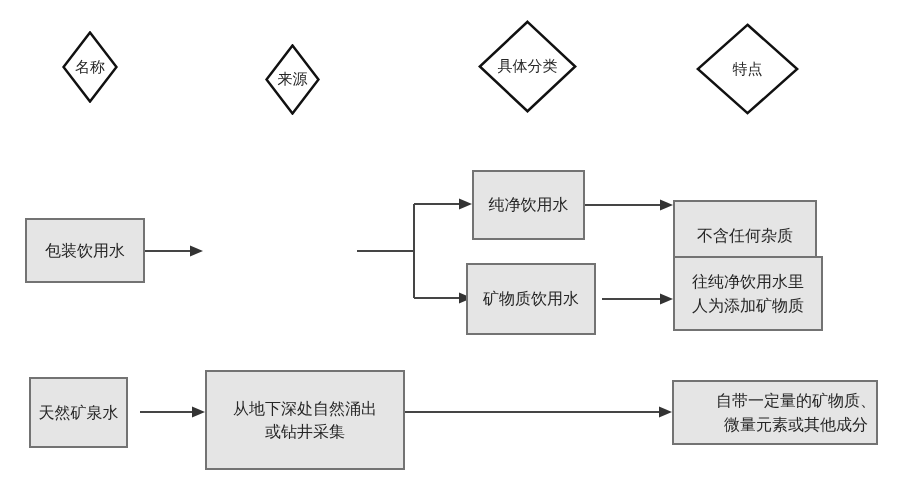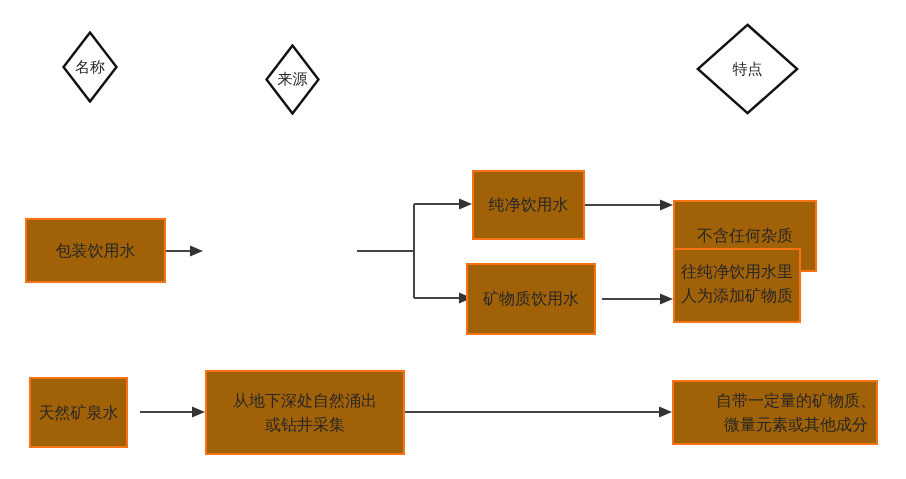--- a/index.html
+++ b/index.html
@@ -27,22 +27,22 @@
   .connectors line {
     stroke: #454545;
     stroke-width: 2;
   }
   .connectors polygon {
     fill: #333333;
   }
   .box {
     position: absolute;
     box-sizing: border-box;
-    border: 2px solid #f97316;
-    background: #a16207;
+    border: 2px solid #737373;
+    background: #e5e5e5;
     display: flex;
     align-items: center;
     justify-content: center;
     text-align: center;
   }
   .box .label {
     font-size: 16px;
     line-height: 1.45;
     white-space: pre-line;
     color: #262626;
@@ -119,55 +119,61 @@
     <span class="dlabel">名称</span>
   </div>
 
   <div class="diamond" style="left:265px; top:44px; width:55px; height:71px;">
     <svg viewBox="0 0 55 71" preserveAspectRatio="none">
       <polygon points="27.5,1.5 53.5,35.5 27.5,69.5 1.5,35.5"></polygon>
     </svg>
     <span class="dlabel">来源</span>
   </div>
 
+  <div class="diamond" style="left:478px; top:20px; width:99px; height:93px;">
+    <svg viewBox="0 0 99 93" preserveAspectRatio="none">
+      <polygon points="49.5,1.8 97.2,46.5 49.5,91.2 1.8,46.5"></polygon>
+    </svg>
+    <span class="dlabel">具体分类</span>
+  </div>
 
   <div class="diamond" style="left:696px; top:23px; width:103px; height:92px;">
     <svg viewBox="0 0 103 92" preserveAspectRatio="none">
       <polygon points="51.5,1.8 101.2,46 51.5,90.2 1.8,46"></polygon>
     </svg>
     <span class="dlabel">特点</span>
   </div>
 
-  <div class="box" style="left:25px; top:218px; width:141px; height:65px;">
+  <div class="box" style="left:25px; top:218px; width:120px; height:65px;">
     <span class="label">包装饮用水</span>
   </div>
 
 
   <div class="box" style="left:472px; top:170px; width:113px; height:70px;">
     <span class="label">纯净饮用水</span>
   </div>
 
   <div class="box" style="left:466px; top:263px; width:130px; height:72px;">
     <span class="label">矿物质饮用水</span>
   </div>
 
   <div class="box" style="left:673px; top:168px; width:144px; height:72px;margin-top:32px;">
     <span class="label">不含任何杂质</span>
   </div>
 
-  <div class="box" style="left:673px; top:248px; width:128px; height:75px;font-family:Liberation Mono, monospace;">
+  <div class="box" style="left:673px; top:256px; width:150px; height:75px;">
     <span class="label">往纯净饮用水里
 人为添加矿物质</span>
   </div>
 
   <div class="box" style="left:29px; top:377px; width:99px; height:71px;">
     <span class="label">天然矿泉水</span>
   </div>
 
-  <div class="box" style="left:205px; top:370px; width:200px; height:85px;">
+  <div class="box" style="left:205px; top:370px; width:200px; height:100px;">
     <span class="label">从地下深处自然涌出
 或钻井采集</span>
   </div>
 
   <div class="box" style="left:672px; top:380px; width:206px; height:65px;justify-content:flex-end;">
     <span class="label">自带一定量的矿物质、
 微量元素或其他成分</span>
   </div>
 
 </div>

